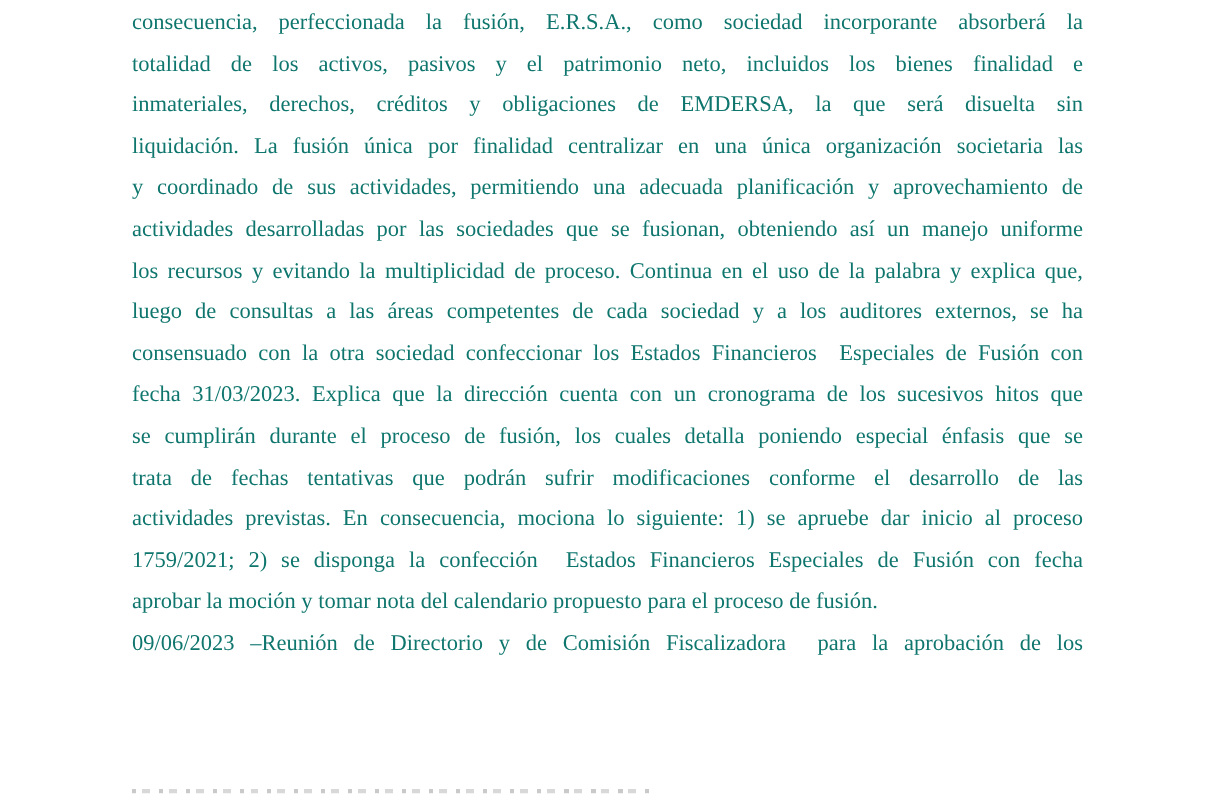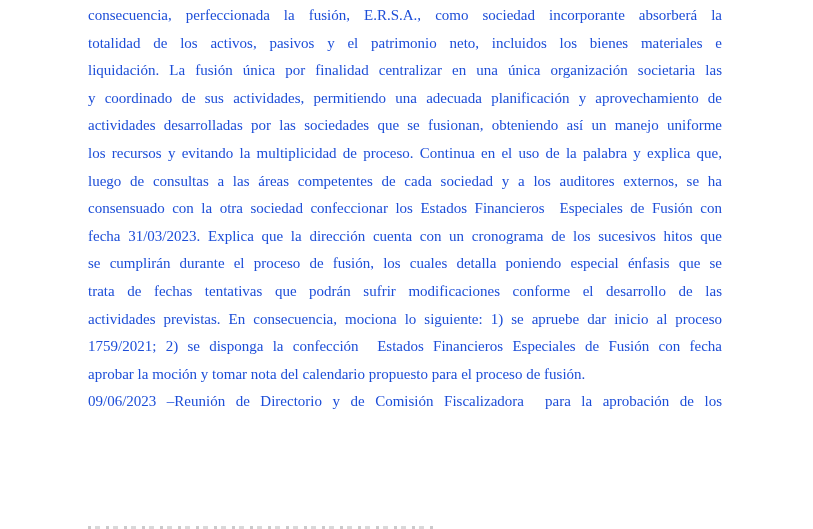--- a/index.html
+++ b/index.html
@@ -12,21 +12,21 @@
     height: 529px;
     overflow: hidden;
     position: relative;
     font-family: "Liberation Serif", "DejaVu Serif", serif;
   }
   .page {
     position: absolute;
     left: 88px;
     top: 2px;
     width: 634px;
-    color: #1d4ed8;
+    color: #0f766e;
   }
   .ln {
     font-size: 15px;
     line-height: 27.6px;
     white-space: normal;
   }
   .j {
     text-align: justify;
     text-align-last: justify;
     -moz-text-align-last: justify;
@@ -50,21 +50,22 @@
       rgba(40,40,45,0.4) 7px, rgba(40,40,45,0.4) 12px,
       rgba(40,40,45,0.0) 12px, rgba(40,40,45,0.0) 18px
     );
   }
 </style>
 </head>
 <body>
 
 <div class="page">
   <div class="ln j">consecuencia, perfeccionada la fusión, E.R.S.A., como sociedad incorporante absorberá la</div>
-  <div class="ln j">totalidad de los activos, pasivos y el patrimonio neto, incluidos los bienes materiales e</div>
+  <div class="ln j">totalidad de los activos, pasivos y el patrimonio neto, incluidos los bienes finalidad e</div>
+  <div class="ln j">inmateriales, derechos, créditos y obligaciones de EMDERSA, la que será disuelta sin</div>
   <div class="ln j">liquidación. La fusión única por finalidad centralizar en una única organización societaria las</div>
   <div class="ln j">y coordinado de sus actividades, permitiendo una adecuada planificación y aprovechamiento de</div>
   <div class="ln j">actividades desarrolladas por las sociedades que se fusionan, obteniendo así un manejo uniforme</div>
   <div class="ln j">los recursos y evitando la multiplicidad de proceso. Continua en el uso de la palabra y explica que,</div>
   <div class="ln j">luego de consultas a las áreas competentes de cada sociedad y a los auditores externos, se ha</div>
   <div class="ln j">consensuado con la otra sociedad confeccionar los Estados Financieros&nbsp; Especiales de Fusión con</div>
   <div class="ln j">fecha 31/03/2023. Explica que la dirección cuenta con un cronograma de los sucesivos hitos que</div>
   <div class="ln j">se cumplirán durante el proceso de fusión, los cuales detalla poniendo especial énfasis que se</div>
   <div class="ln j">trata de fechas tentativas que podrán sufrir modificaciones conforme el desarrollo de las</div>
   <div class="ln j">actividades previstas. En consecuencia, mociona lo siguiente: 1) se apruebe dar inicio al proceso</div>

